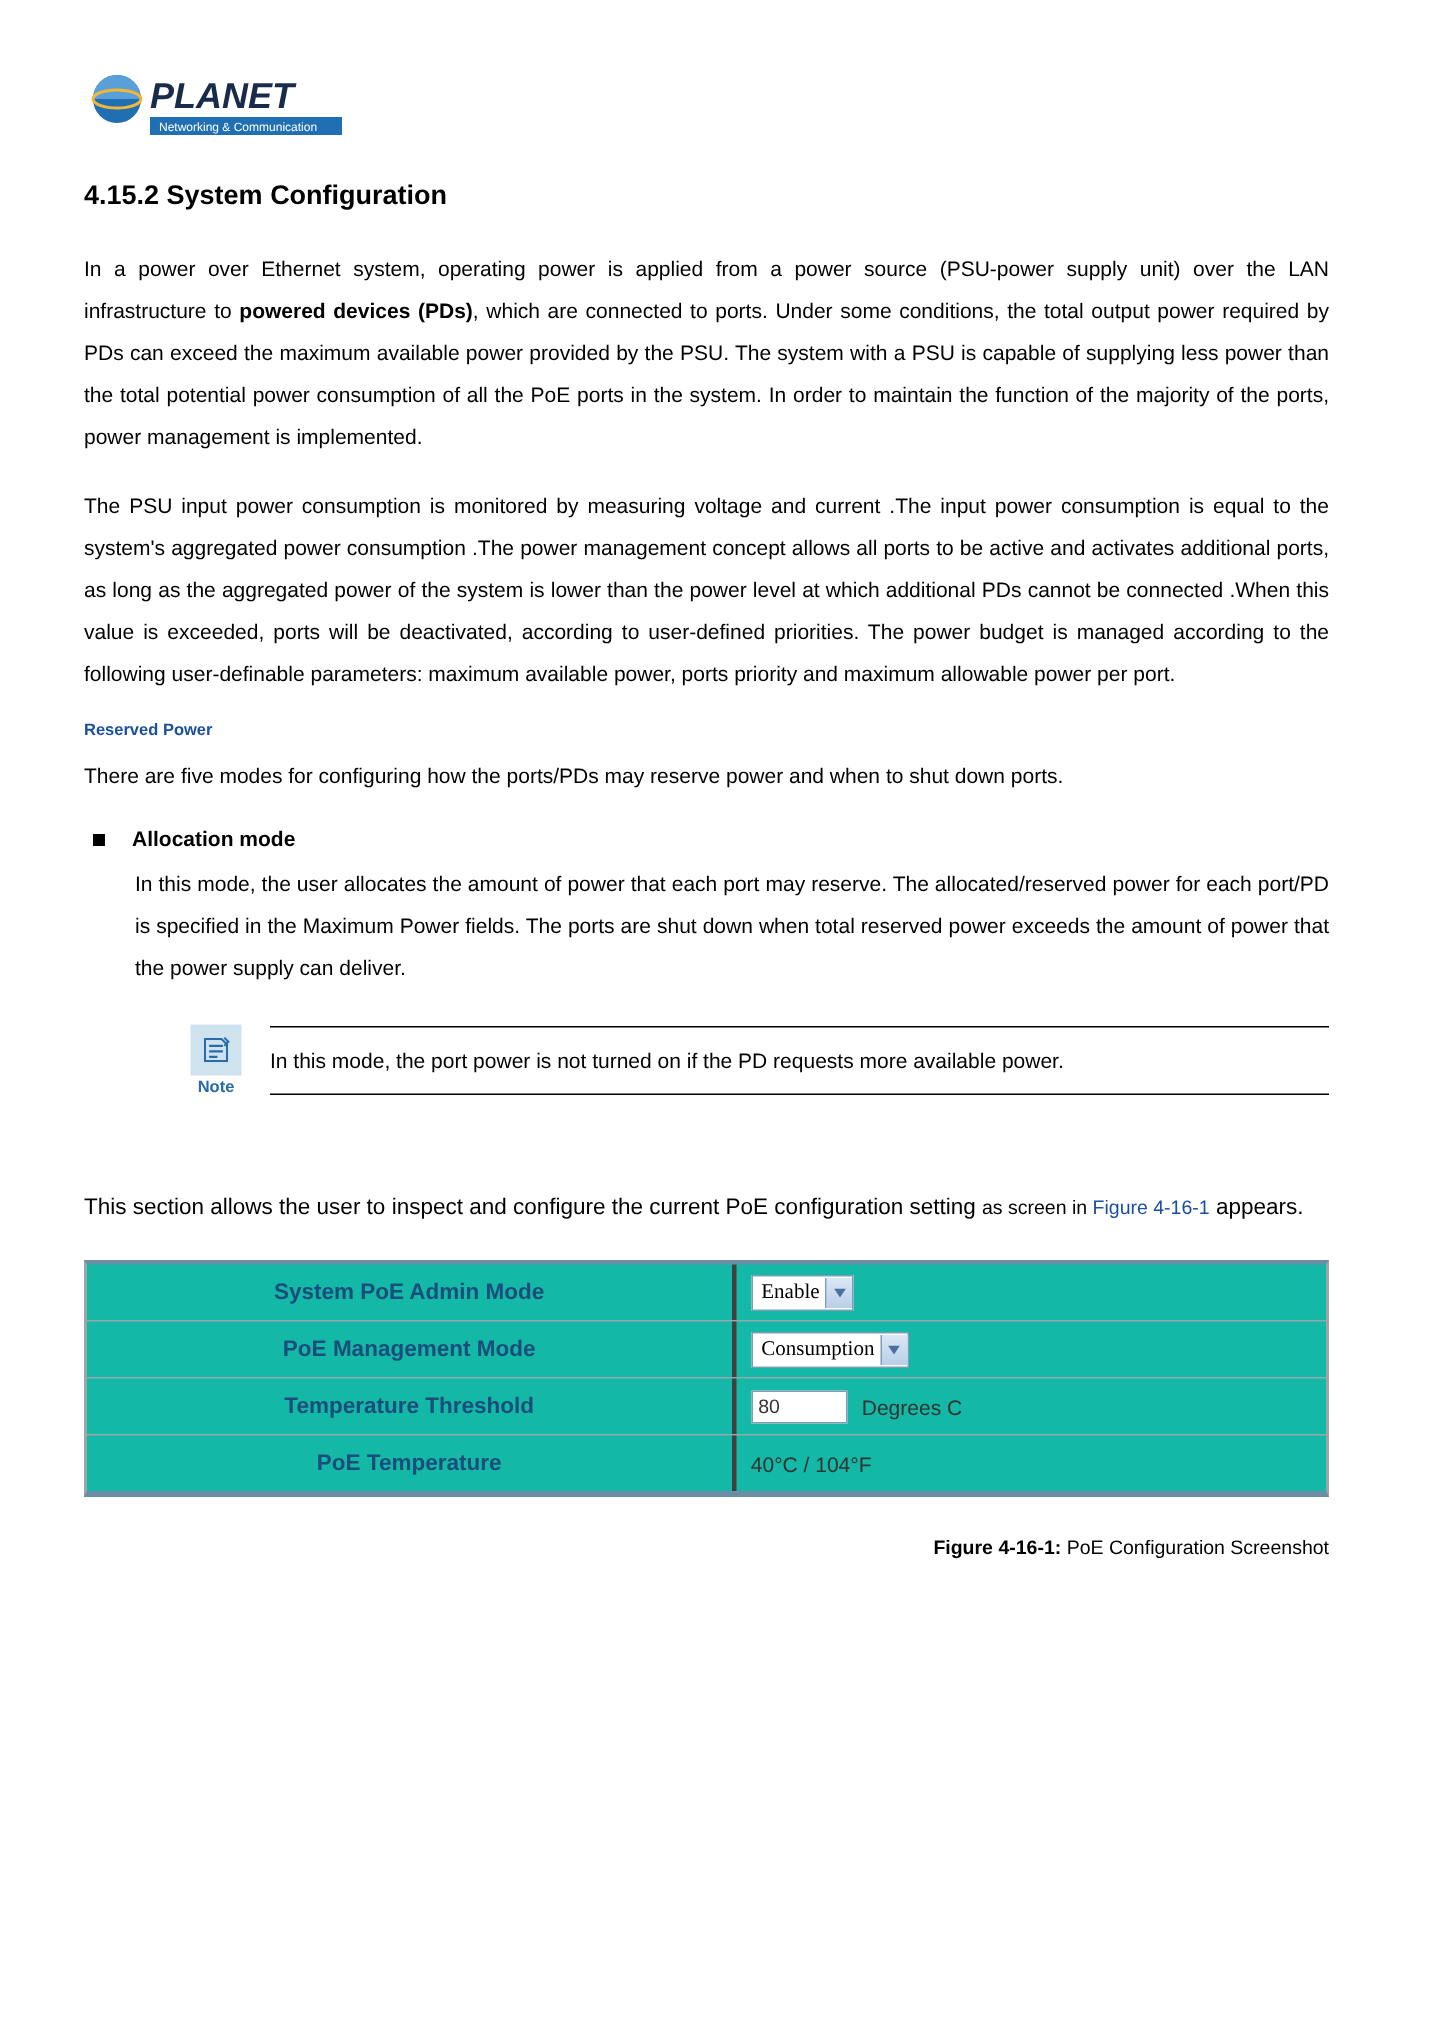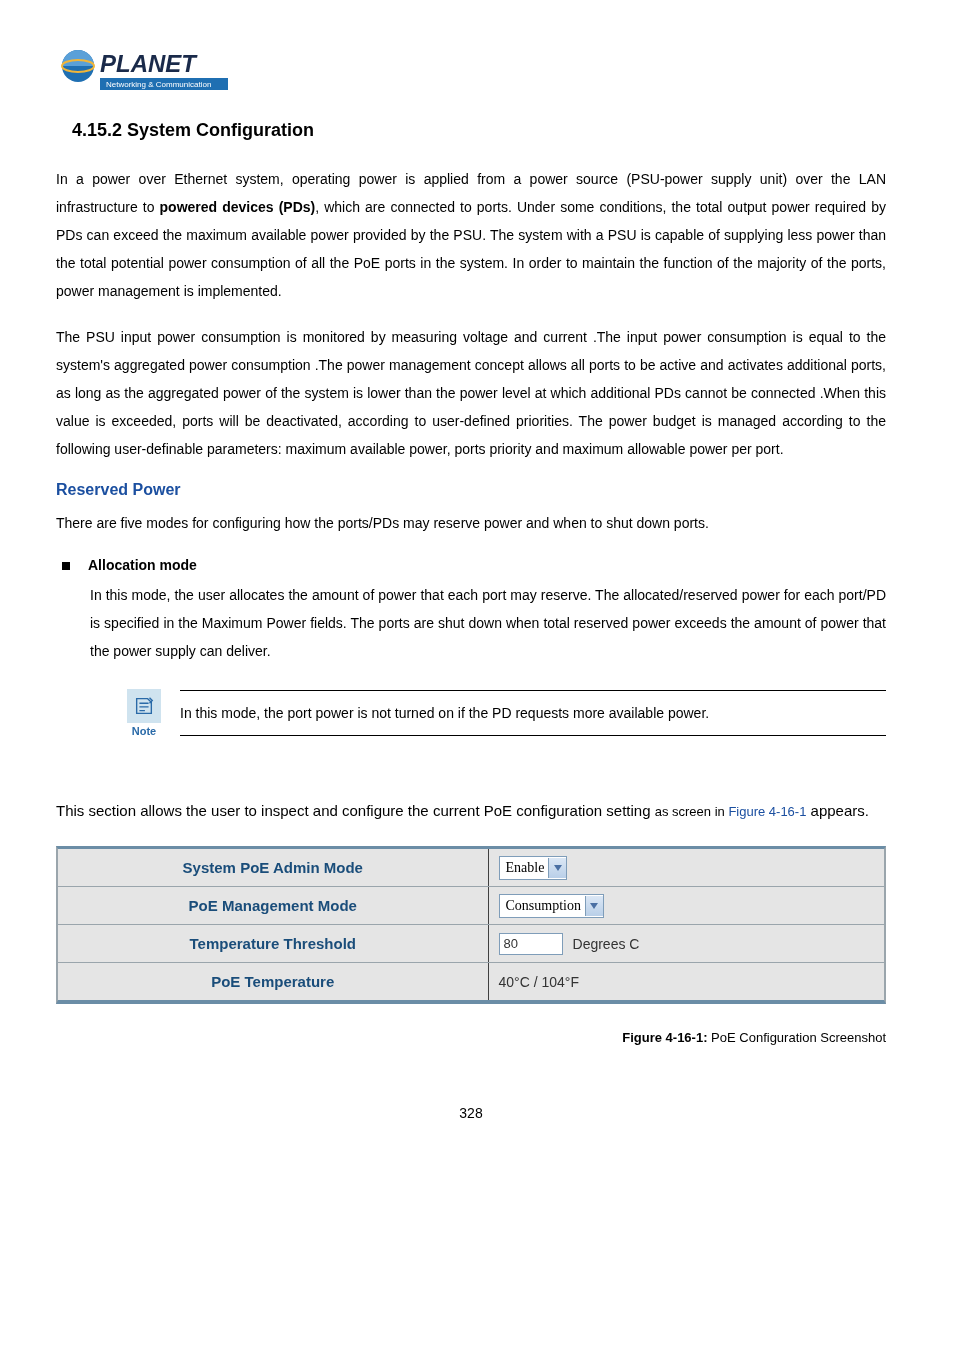--- a/index.html
+++ b/index.html
@@ -15,31 +15,31 @@
     padding: 40px 68px 40px 56px;
     box-sizing: border-box;
   }
   .logo {
     margin-bottom: 20px;
   }
   .logo svg { display: block; }
   h2.section {
     font-size: 18px;
     font-weight: bold;
-    margin: 20px 0 24px 16px;
+    margin: 20px 0 24px 0;
   }
   p.body {
     line-height: 2.0;
     margin: 0 0 18px 0;
     text-align: justify;
   }
   .sub-head {
     color: #1b4fa0;
     font-weight: bold;
-    font-size: 16px;
+    font-size: 11px;
     margin: 18px 0 6px 0;
   }
   .plain-line {
     margin: 16px 0 26px 0;
   }
   .bullet-row {
     display: flex;
     align-items: flex-start;
     margin: 0 0 6px 0;
   }
@@ -88,40 +88,40 @@
     font-size:19px;
     margin: 0 0 4px 0;
     padding-left:2px;
   }
   .config-table {
     border:2px solid #9aa5ac;
     border-top:3px solid #6b8da6;
     border-bottom:4px solid #6b8da6;
     width:100%;
     box-sizing:border-box;
-    background:#e5e5e5;
+    background:#14b8a6;
   }
   .config-row {
     display:flex;
     border-top:1px solid #9aa5ac;
   }
   .config-row:first-child { border-top:none; }
   .cfg-label {
     width:52%;
     box-sizing:border-box;
     padding:10px 14px;
     text-align:center;
     color:#1a4d7a;
     font-weight:bold;
     font-size:15px;
   }
   .cfg-val {
     width:48%;
     box-sizing:border-box;
-    border-left:1px solid #404040;
+    border-left:3px solid #404040;
     padding:6px 10px;
     display:flex;
     align-items:center;
     gap:10px;
     font-size:14px;
     color:#333;
   }
   .fake-select {
     display:inline-flex; align-items:center;
     background:#fff; border:1px solid #7f9db9;
@@ -248,15 +248,14 @@
       <div class="cfg-val">
         <span>40°C / 104°F</span>
       </div>
     </div>
   </div>
 
   <div class="fig-caption">
     <b>Figure 4-16-1:</b><span> PoE Configuration Screenshot</span>
   </div>
 
-  <div class="page-num">328</div>
 
 </div>
 
 </body></html>

